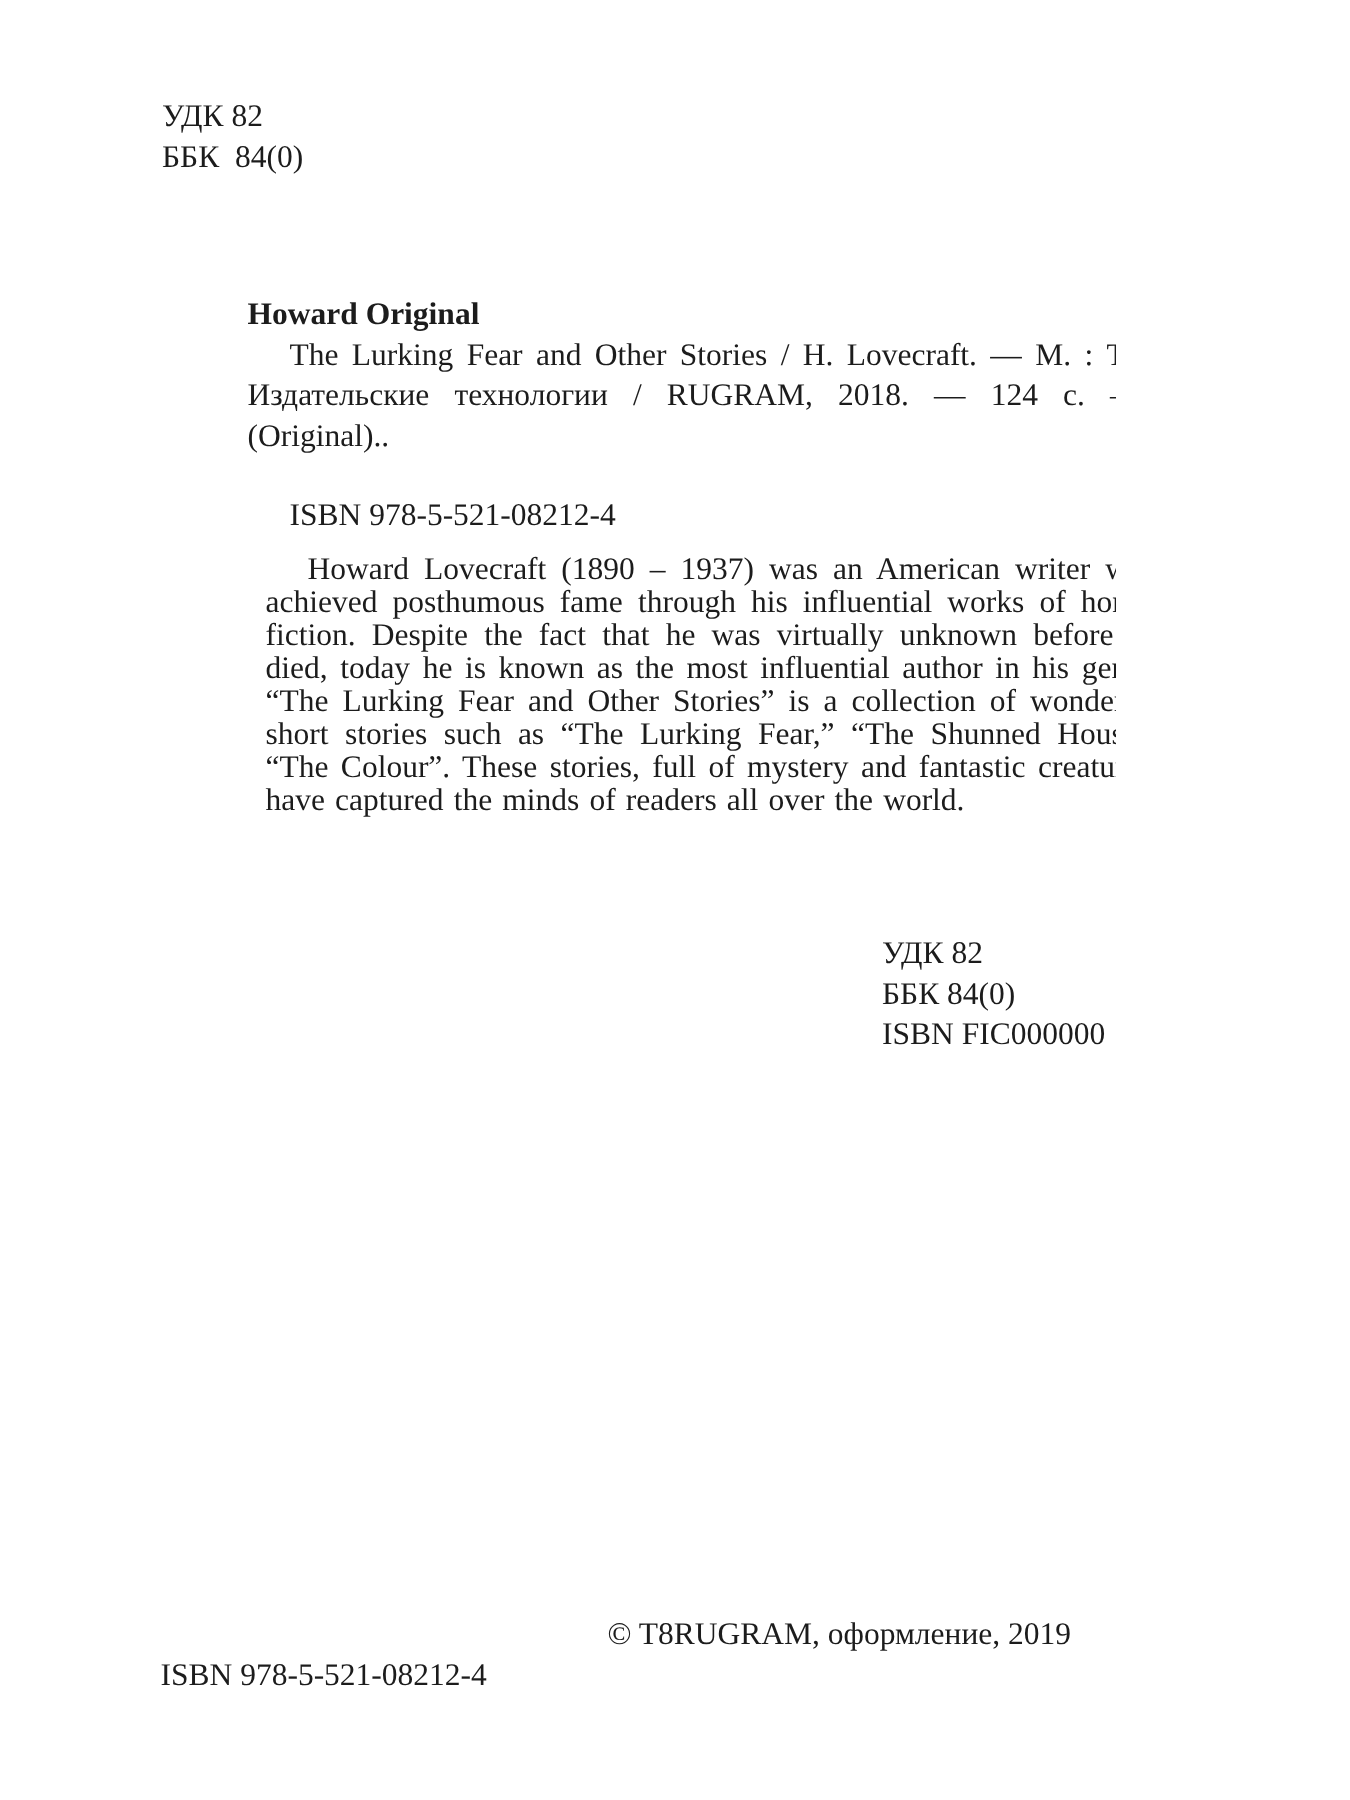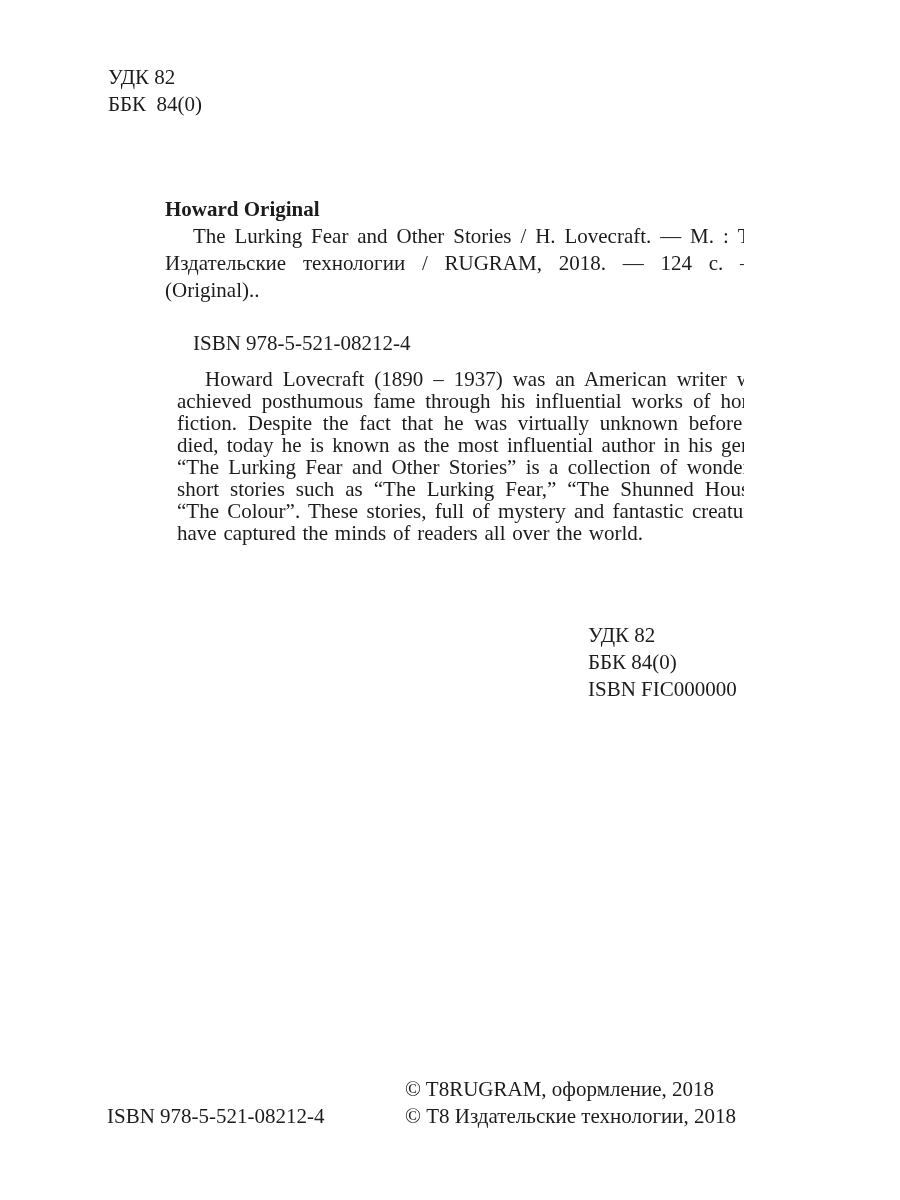--- a/index.html
+++ b/index.html
@@ -104,19 +104,18 @@
 
   <p class="annotation">Howard Lovecraft (1890 – 1937) was an American writer who achieved posthumous fame through his influential works of horror fiction. Despite the fact that he was virtually unknown before he died, today he is known as the most influential author in his genre. “The Lurking Fear and Other Stories” is a collection of wonderful short stories such as “The Lurking Fear,” “The Shunned House,” “The Colour”. These stories, full of mystery and fantastic creatures, have captured the minds of readers all over the world.</p>
 
   <div class="mid-codes">
     <div class="line">УДК 82</div>
     <div class="line">ББК 84(0)</div>
     <div class="line">ISBN FIC000000</div>
   </div>
 
   <div class="footer-copyright">
-    <div class="line">© T8RUGRAM, оформление, 2018</div>
-    <div class="line">© Т8 Издательские технологии, 2018</div>
+    <div class="line">© T8RUGRAM, оформление, 2019</div>
   </div>
 
   <div class="footer-isbn line">ISBN 978-5-521-08212-4</div>
 
 </div>
 
 </body></html>

